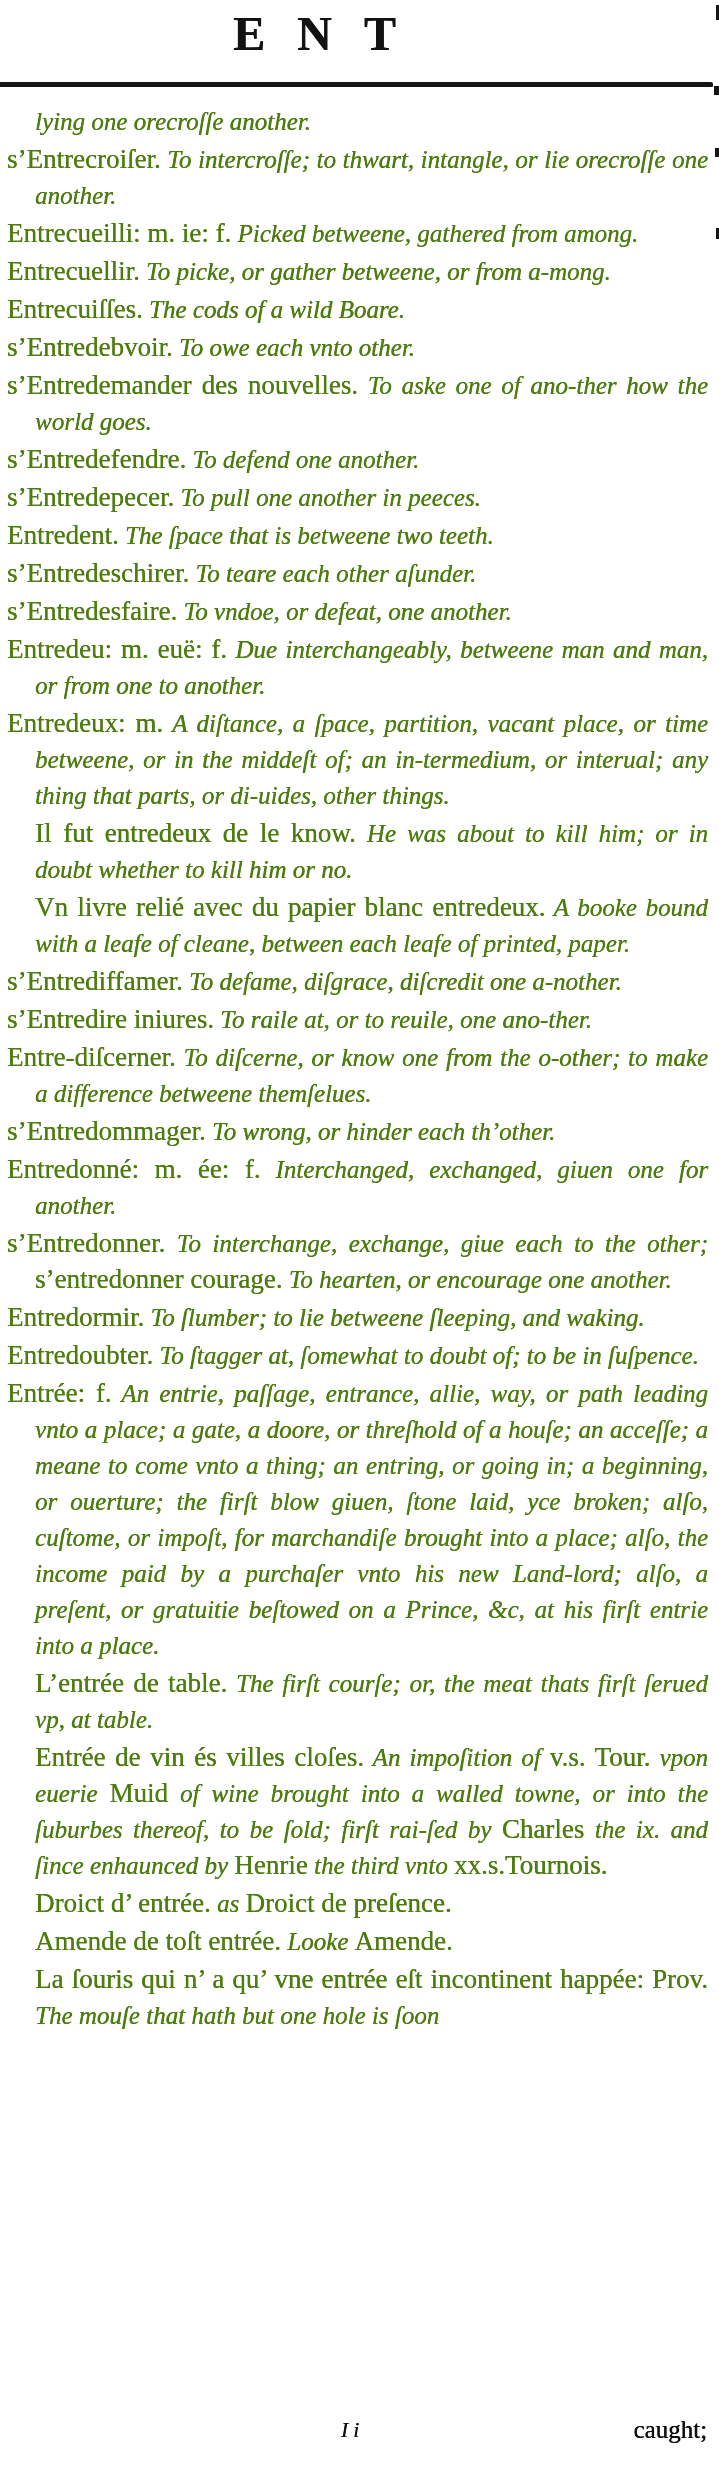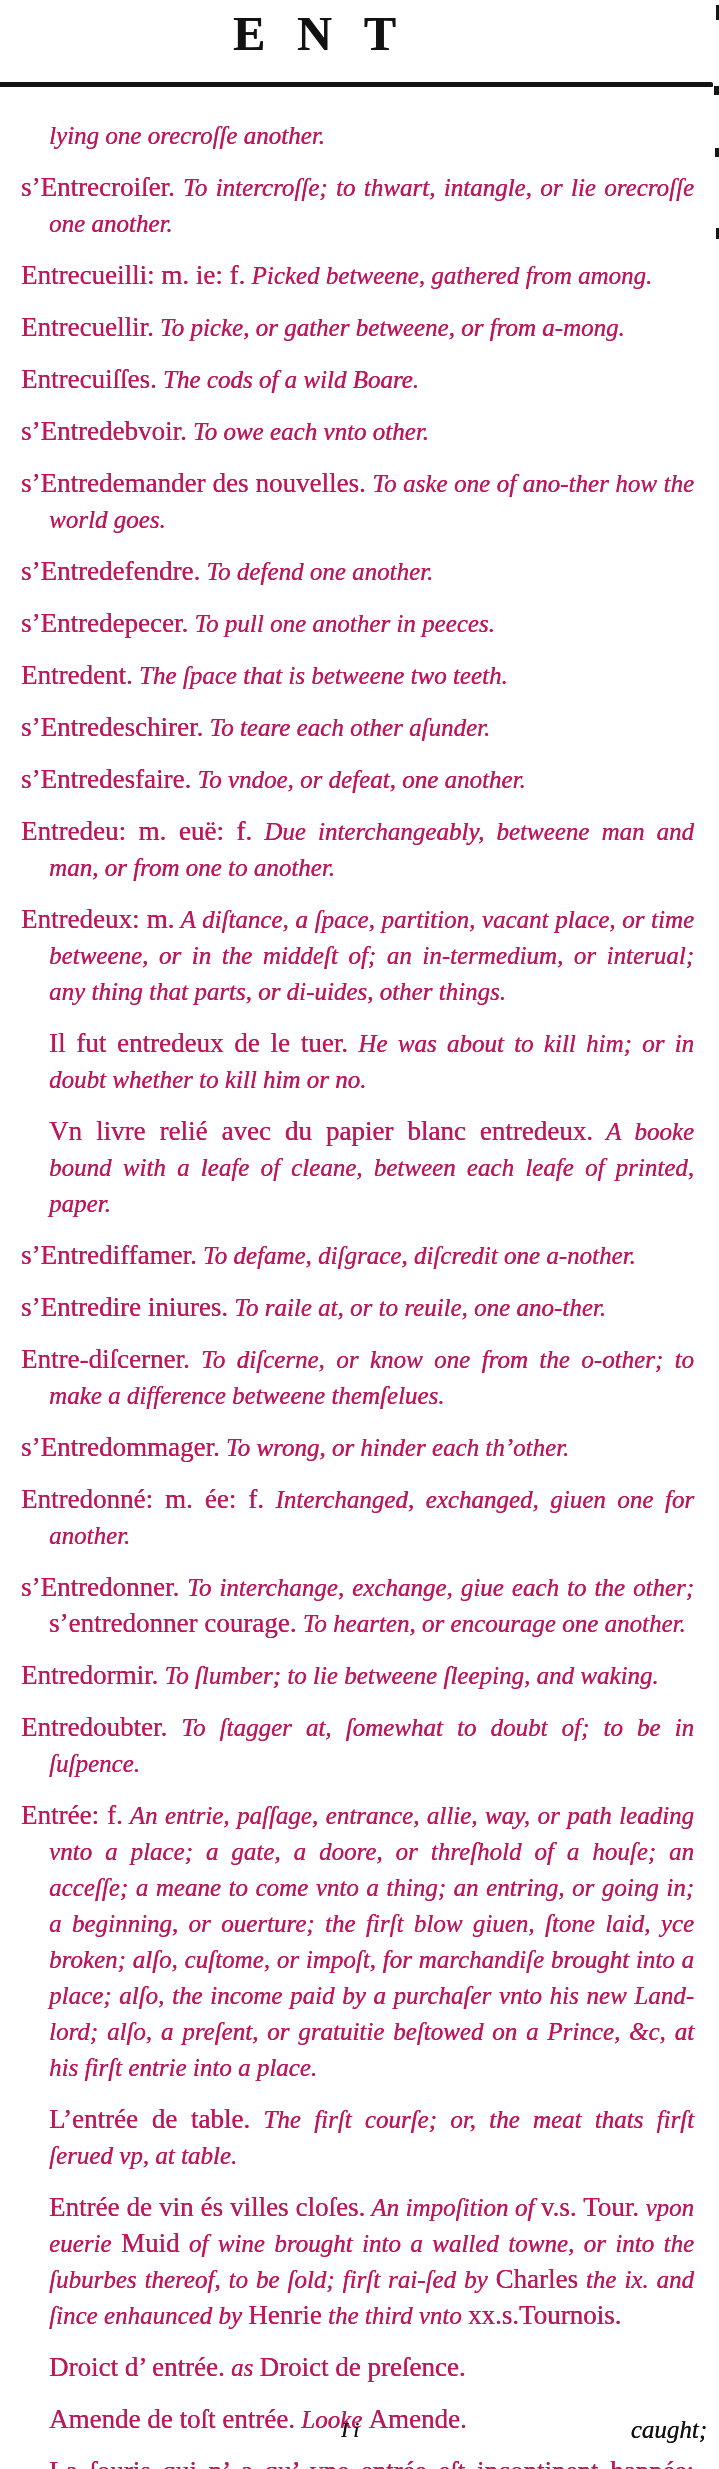--- a/index.html
+++ b/index.html
@@ -35,24 +35,24 @@
     border-radius: 0 2px 1px 0;
   }
   .text-block {
     position: absolute;
     top: 103px;
     left: 0;
     width: 719px;
     padding: 0 9px 0 5px;
   }
   p.para {
-    margin: 16px;
+    margin: 2px;
     text-align: justify;
     line-height: 33px;
-    color: #be185d;
+    color: #4d7c0f;
     text-shadow: 0.35px 0.2px 0 currentColor;
   }
   .para.entry { padding-left: 28px; text-indent: -28px; }
   .para.example, .para.continuation { padding-left: 28px; text-indent: 0; }
   .seg.roman { font-style: normal; font-size: 27px; }
   .seg.italic { font-style: italic; font-size: 25px; }
   .footer {
     position: absolute;
     top: 2416px;
     left: 0;
@@ -64,21 +64,20 @@
     left: 341px;
     top: 2px;
     font-style: italic;
     font-size: 21px;
     text-shadow: 0.35px 0.2px 0 currentColor;
   }
   .catchword {
     position: absolute;
     right: 12px;
     top: 0;
-    font-style: italic;
     font-size: 25px;
     text-shadow: 0.35px 0.2px 0 currentColor;
   }
   .edge-mark { position: absolute; right: 0; background: #151515; }
   .edge-mark.m1 { top: 5px;   width: 3px; height: 15px; }
   .edge-mark.m2 { top: 86px;  width: 5px; height: 9px; }
   .edge-mark.m3 { top: 148px; width: 4px; height: 9px; }
   .edge-mark.m4 { top: 228px; width: 3px; height: 11px; }
 </style>
 </head>
@@ -103,21 +102,21 @@
       <p class="para entry"><span class="seg roman">Entrecuiſſes.</span><span class="seg italic"> The cods of a wild Boare.</span></p>
       <p class="para entry"><span class="seg roman">s’Entredebvoir.</span><span class="seg italic"> To owe each vnto other.</span></p>
       <p class="para entry"><span class="seg roman">s’Entredemander des nouvelles.</span><span class="seg italic"> To aske one of ano-ther how the world goes.</span></p>
       <p class="para entry"><span class="seg roman">s’Entredefendre.</span><span class="seg italic"> To defend one another.</span></p>
       <p class="para entry"><span class="seg roman">s’Entredepecer.</span><span class="seg italic"> To pull one another in peeces.</span></p>
       <p class="para entry"><span class="seg roman">Entredent.</span><span class="seg italic"> The ſpace that is betweene two teeth.</span></p>
       <p class="para entry"><span class="seg roman">s’Entredeschirer.</span><span class="seg italic"> To teare each other aſunder.</span></p>
       <p class="para entry"><span class="seg roman">s’Entredesfaire.</span><span class="seg italic"> To vndoe, or defeat, one another.</span></p>
       <p class="para entry"><span class="seg roman">Entredeu: m. euë: f.</span><span class="seg italic"> Due interchangeably, betweene man and man, or from one to another.</span></p>
       <p class="para entry"><span class="seg roman">Entredeux: m.</span><span class="seg italic"> A diſtance, a ſpace, partition, vacant place, or time betweene, or in the middeſt of; an in-termedium, or interual; any thing that parts, or di-uides, other things.</span></p>
-      <p class="para example"><span class="seg roman">Il fut entredeux de le tuer.</span><span class="seg italic"> He was about to kill him; or in doubt whether to kill him or no.</span></p>
+      <p class="para example"><span class="seg roman">Il fut entredeux de le know.</span><span class="seg italic"> He was about to kill him; or in doubt whether to kill him or no.</span></p>
       <p class="para example"><span class="seg roman">Vn livre relié avec du papier blanc entredeux.</span><span class="seg italic"> A booke bound with a leafe of cleane, between each leafe of printed, paper.</span></p>
       <p class="para entry"><span class="seg roman">s’Entrediffamer.</span><span class="seg italic"> To defame, diſgrace, diſcredit one a-nother.</span></p>
       <p class="para entry"><span class="seg roman">s’Entredire iniures.</span><span class="seg italic"> To raile at, or to reuile, one ano-ther.</span></p>
       <p class="para entry"><span class="seg roman">Entre-diſcerner.</span><span class="seg italic"> To diſcerne, or know one from the o-other; to make a difference betweene themſelues.</span></p>
       <p class="para entry"><span class="seg roman">s’Entredommager.</span><span class="seg italic"> To wrong, or hinder each th’other.</span></p>
       <p class="para entry"><span class="seg roman">Entredonné: m. ée: f.</span><span class="seg italic"> Interchanged, exchanged, giuen one for another.</span></p>
       <p class="para entry"><span class="seg roman">s’Entredonner.</span><span class="seg italic"> To interchange, exchange, giue each to the other; </span><span class="seg roman">s’entredonner courage.</span><span class="seg italic"> To hearten, or encourage one another.</span></p>
       <p class="para entry"><span class="seg roman">Entredormir.</span><span class="seg italic"> To ſlumber; to lie betweene ſleeping, and waking.</span></p>
       <p class="para entry"><span class="seg roman">Entredoubter.</span><span class="seg italic"> To ſtagger at, ſomewhat to doubt of; to be in ſuſpence.</span></p>
       <p class="para entry"><span class="seg roman">Entrée: f.</span><span class="seg italic"> An entrie, paſſage, entrance, allie, way, or path leading vnto a place; a gate, a doore, or threſhold of a houſe; an acceſſe; a meane to come vnto a thing; an entring, or going in; a beginning, or ouerture; the firſt blow giuen, ſtone laid, yce broken; alſo, cuſtome, or impoſt, for marchandiſe brought into a place; alſo, the income paid by a purchaſer vnto his new Land-lord; alſo, a preſent, or gratuitie beſtowed on a Prince, &amp;c, at his firſt entrie into a place.</span></p>

